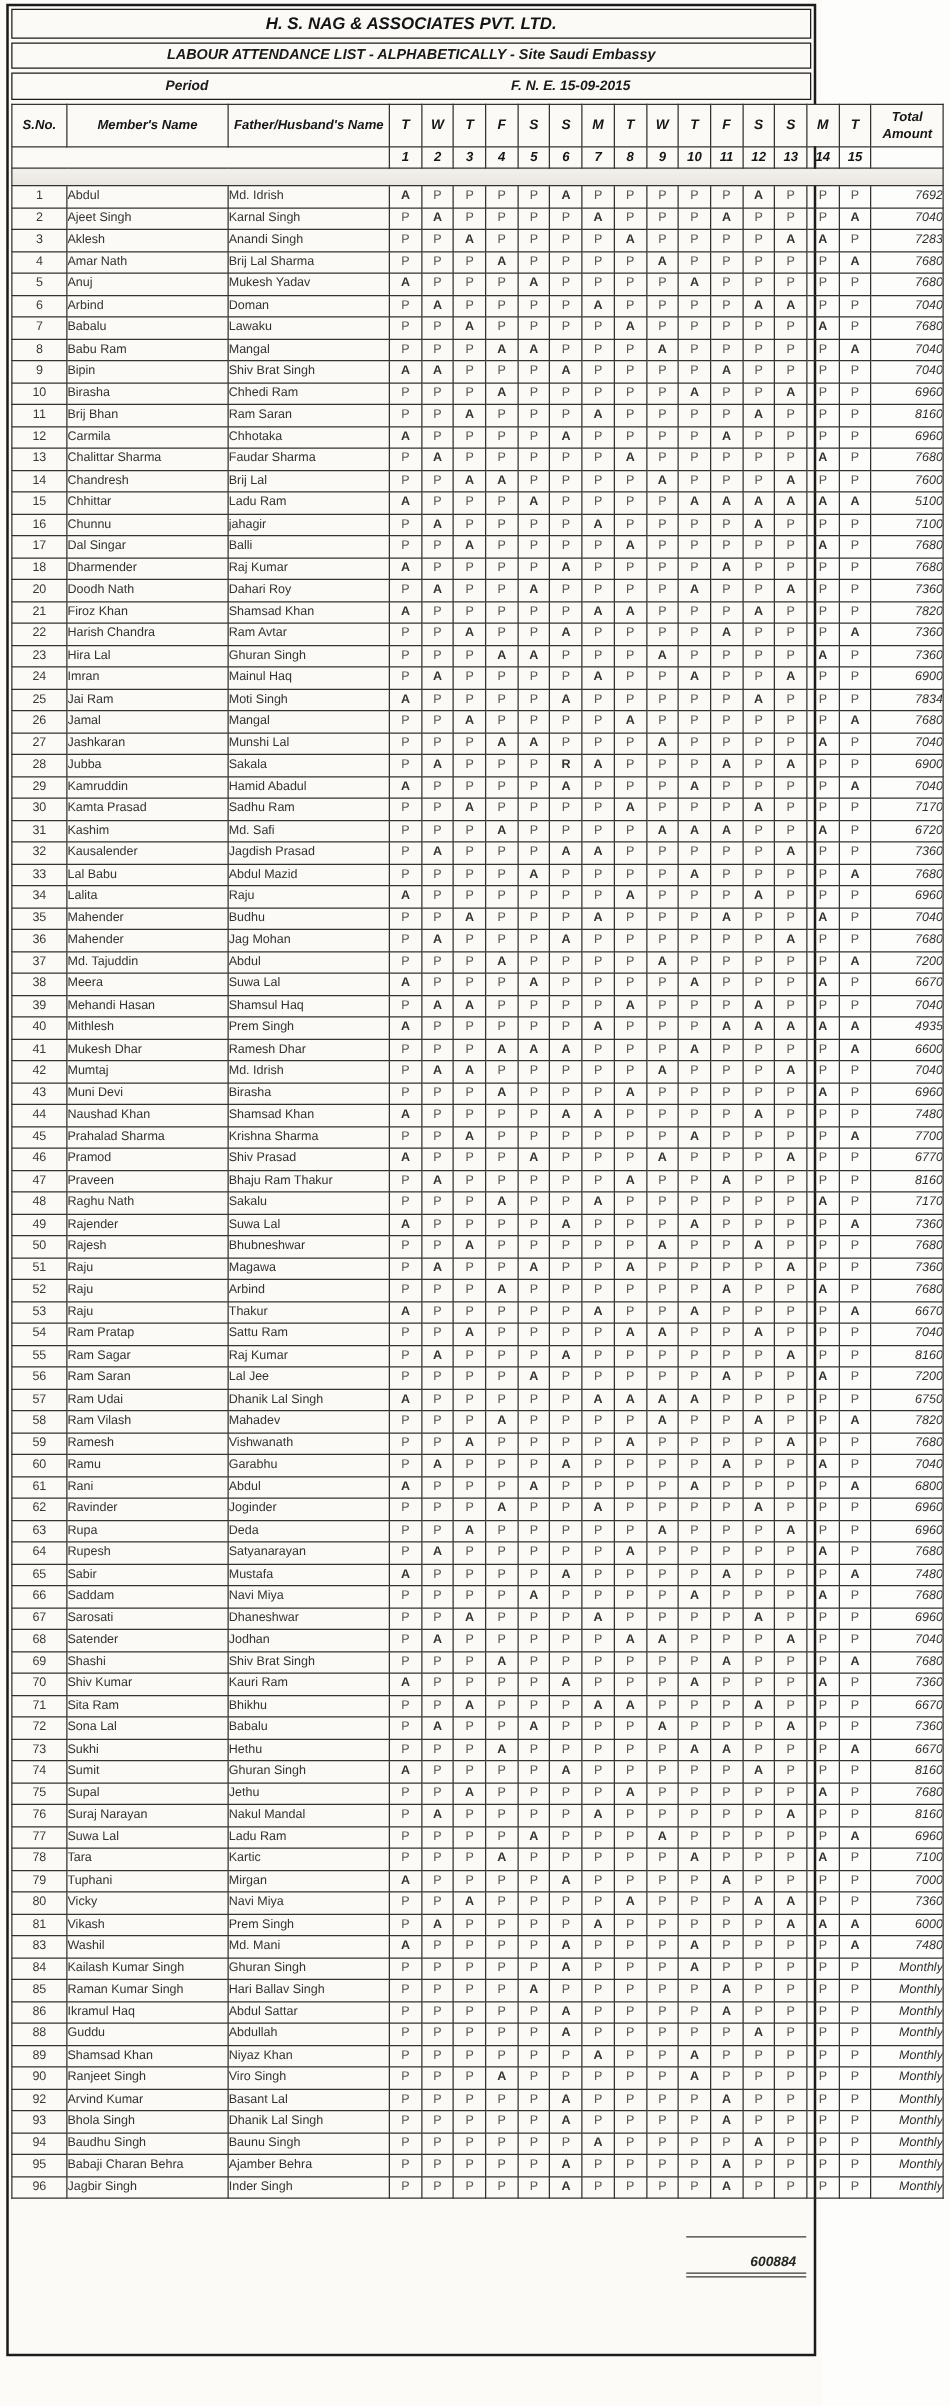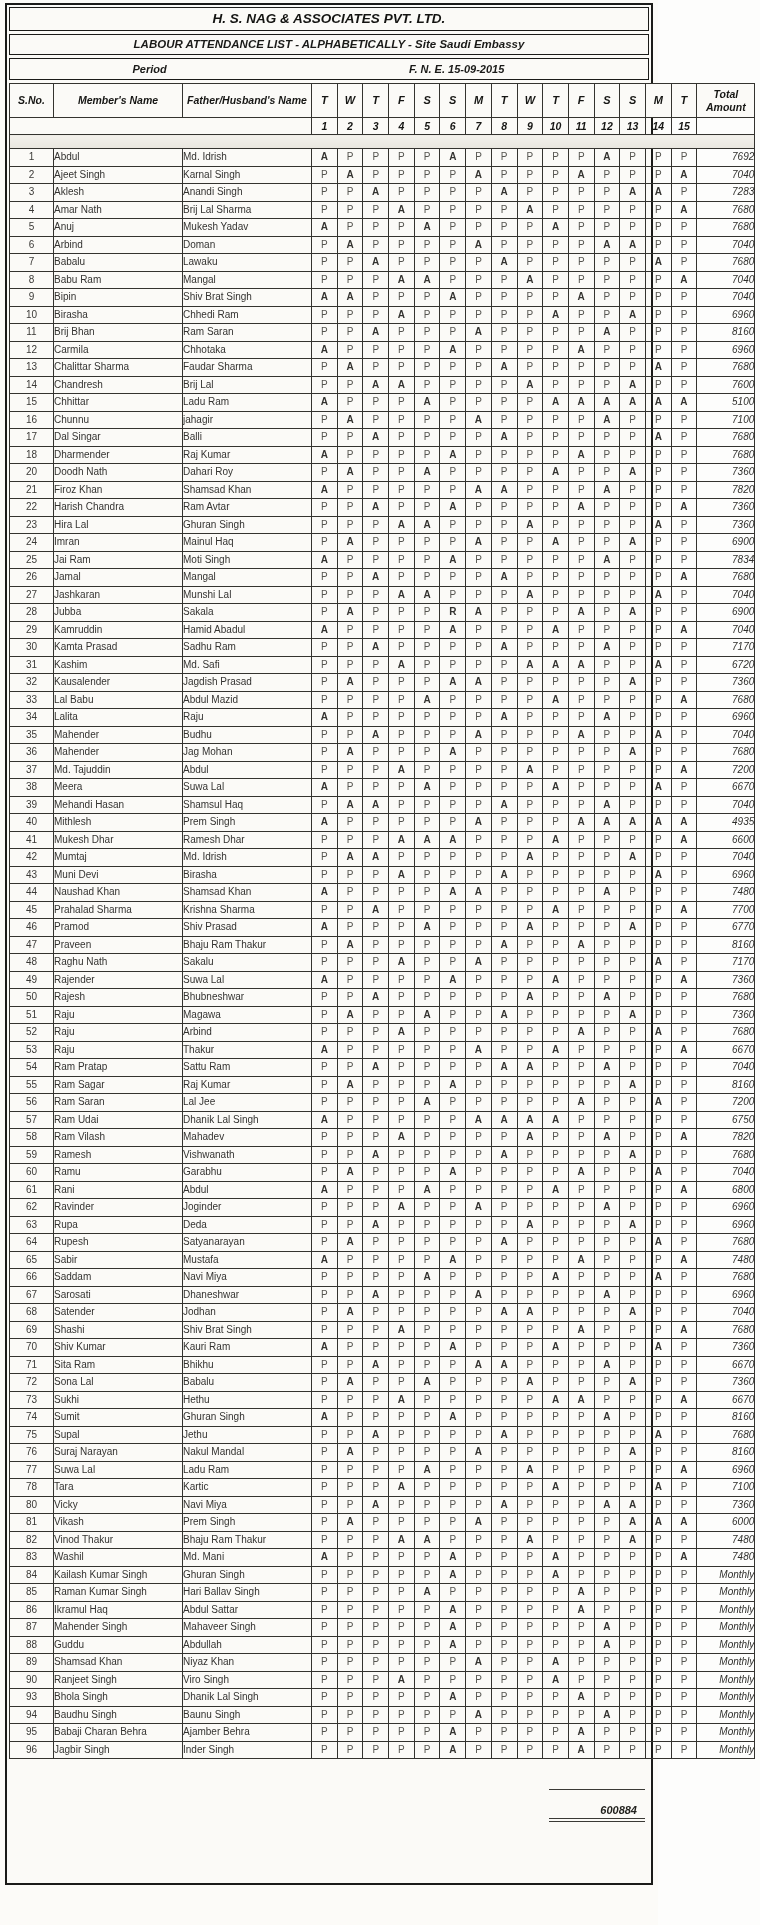--- a/index.html
+++ b/index.html
@@ -1755,20 +1755,41 @@
             <td class="mark">P</td>
             <td class="mark abs">A</td>
             <td class="mark">P</td>
             <td class="mark">P</td>
             <td class="mark">P</td>
             <td class="mark abs">A</td>
             <td class="mark">P</td>
             <td class="total">7100</td>
           </tr>
           <tr>
+            <td class="sno">79</td>
+            <td class="member">Tuphani</td>
+            <td class="father">Mirgan</td>
+            <td class="mark abs">A</td>
+            <td class="mark">P</td>
+            <td class="mark">P</td>
+            <td class="mark">P</td>
+            <td class="mark">P</td>
+            <td class="mark abs">A</td>
+            <td class="mark">P</td>
+            <td class="mark">P</td>
+            <td class="mark">P</td>
+            <td class="mark">P</td>
+            <td class="mark abs">A</td>
+            <td class="mark">P</td>
+            <td class="mark">P</td>
+            <td class="mark">P</td>
+            <td class="mark">P</td>
+            <td class="total">7000</td>
+          </tr>
+          <tr>
             <td class="sno">80</td>
             <td class="member">Vicky</td>
             <td class="father">Navi Miya</td>
             <td class="mark">P</td>
             <td class="mark">P</td>
             <td class="mark abs">A</td>
             <td class="mark">P</td>
             <td class="mark">P</td>
             <td class="mark">P</td>
             <td class="mark">P</td>
@@ -1797,41 +1818,20 @@
             <td class="mark">P</td>
             <td class="mark">P</td>
             <td class="mark">P</td>
             <td class="mark">P</td>
             <td class="mark abs">A</td>
             <td class="mark abs">A</td>
             <td class="mark abs">A</td>
             <td class="total">6000</td>
           </tr>
           <tr>
-            <td class="sno">82</td>
-            <td class="member">Vinod Thakur</td>
-            <td class="father">Bhaju Ram Thakur</td>
-            <td class="mark">P</td>
-            <td class="mark">P</td>
-            <td class="mark">P</td>
-            <td class="mark abs">A</td>
-            <td class="mark abs">A</td>
-            <td class="mark">P</td>
-            <td class="mark">P</td>
-            <td class="mark">P</td>
-            <td class="mark abs">A</td>
-            <td class="mark">P</td>
-            <td class="mark">P</td>
-            <td class="mark">P</td>
-            <td class="mark abs">A</td>
-            <td class="mark">P</td>
-            <td class="mark">P</td>
-            <td class="total">7480</td>
-          </tr>
-          <tr>
             <td class="sno">83</td>
             <td class="member">Washil</td>
             <td class="father">Md. Mani</td>
             <td class="mark abs">A</td>
             <td class="mark">P</td>
             <td class="mark">P</td>
             <td class="mark">P</td>
             <td class="mark">P</td>
             <td class="mark abs">A</td>
             <td class="mark">P</td>
@@ -1902,41 +1902,20 @@
             <td class="mark">P</td>
             <td class="mark">P</td>
             <td class="mark abs">A</td>
             <td class="mark">P</td>
             <td class="mark">P</td>
             <td class="mark">P</td>
             <td class="mark">P</td>
             <td class="total">Monthly</td>
           </tr>
           <tr>
-            <td class="sno">87</td>
-            <td class="member">Mahender Singh</td>
-            <td class="father">Mahaveer Singh</td>
-            <td class="mark">P</td>
-            <td class="mark">P</td>
-            <td class="mark">P</td>
-            <td class="mark">P</td>
-            <td class="mark">P</td>
-            <td class="mark abs">A</td>
-            <td class="mark">P</td>
-            <td class="mark">P</td>
-            <td class="mark">P</td>
-            <td class="mark">P</td>
-            <td class="mark">P</td>
-            <td class="mark abs">A</td>
-            <td class="mark">P</td>
-            <td class="mark">P</td>
-            <td class="mark">P</td>
-            <td class="total">Monthly</td>
-          </tr>
-          <tr>
             <td class="sno">88</td>
             <td class="member">Guddu</td>
             <td class="father">Abdullah</td>
             <td class="mark">P</td>
             <td class="mark">P</td>
             <td class="mark">P</td>
             <td class="mark">P</td>
             <td class="mark">P</td>
             <td class="mark abs">A</td>
             <td class="mark">P</td>
@@ -1979,20 +1958,41 @@
             <td class="mark">P</td>
             <td class="mark">P</td>
             <td class="mark abs">A</td>
             <td class="mark">P</td>
             <td class="mark">P</td>
             <td class="mark">P</td>
             <td class="mark">P</td>
             <td class="mark">P</td>
             <td class="mark abs">A</td>
             <td class="mark">P</td>
+            <td class="mark">P</td>
+            <td class="mark">P</td>
+            <td class="mark">P</td>
+            <td class="mark">P</td>
+            <td class="total">Monthly</td>
+          </tr>
+          <tr>
+            <td class="sno">92</td>
+            <td class="member">Arvind Kumar</td>
+            <td class="father">Basant Lal</td>
+            <td class="mark">P</td>
+            <td class="mark">P</td>
+            <td class="mark">P</td>
+            <td class="mark">P</td>
+            <td class="mark">P</td>
+            <td class="mark abs">A</td>
+            <td class="mark">P</td>
+            <td class="mark">P</td>
+            <td class="mark">P</td>
+            <td class="mark">P</td>
+            <td class="mark abs">A</td>
             <td class="mark">P</td>
             <td class="mark">P</td>
             <td class="mark">P</td>
             <td class="mark">P</td>
             <td class="total">Monthly</td>
           </tr>
           <tr>
             <td class="sno">93</td>
             <td class="member">Bhola Singh</td>
             <td class="father">Dhanik Lal Singh</td>

